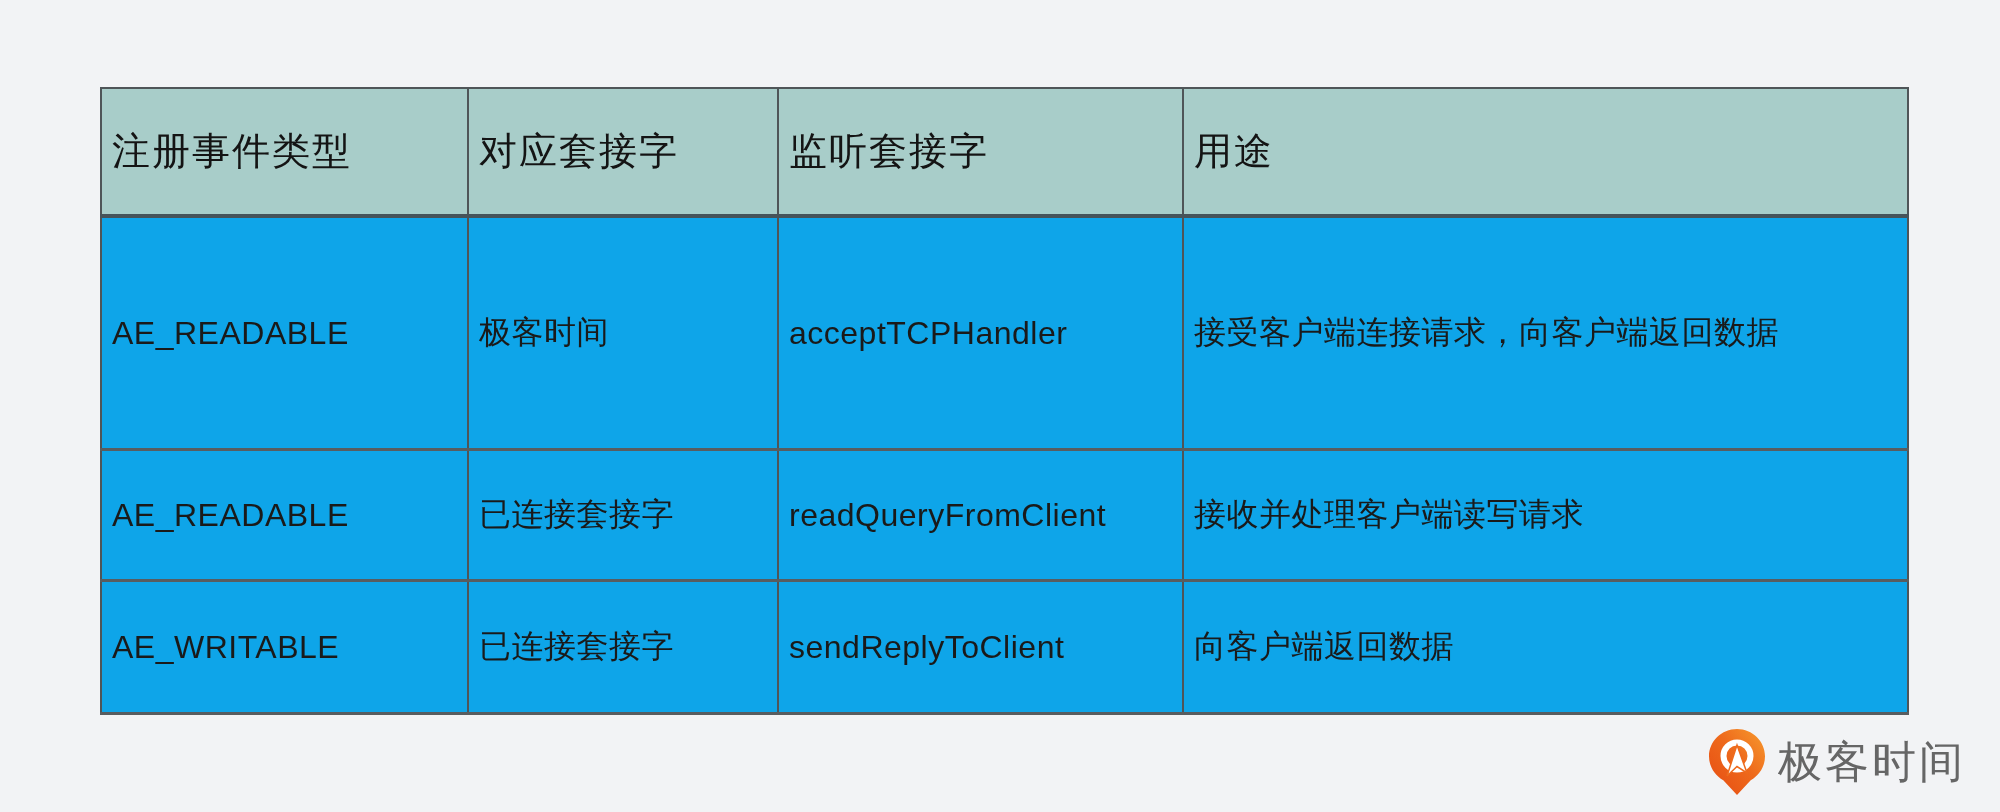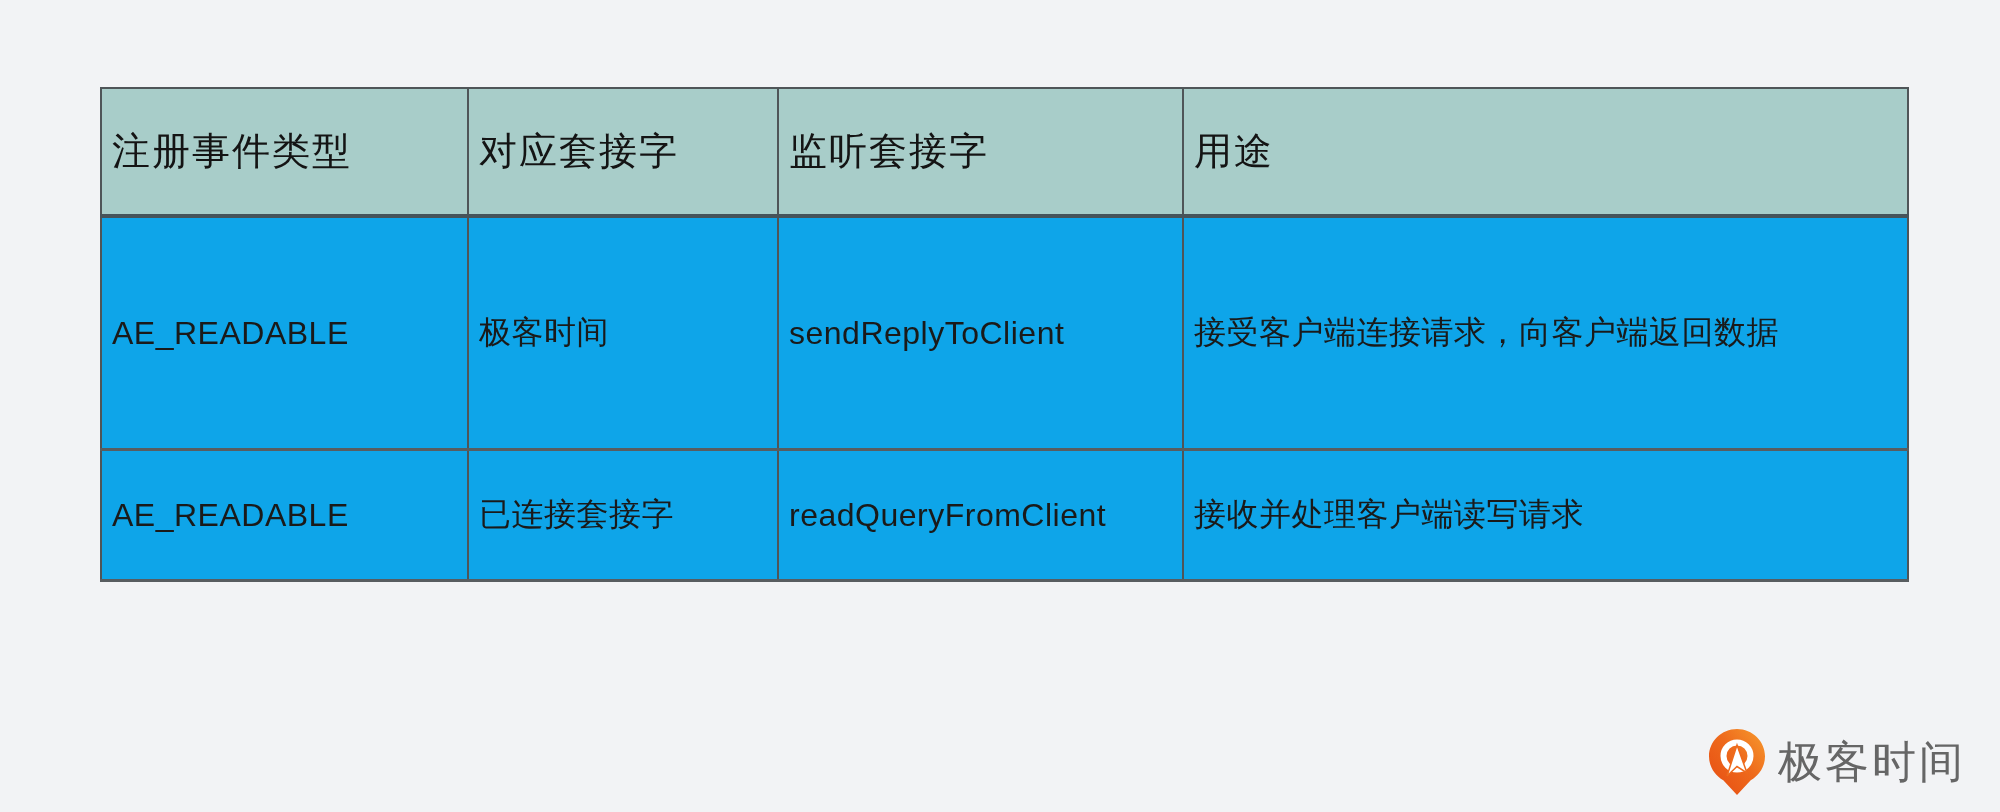--- a/index.html
+++ b/index.html
@@ -98,28 +98,34 @@
       <th>注册事件类型</th>
       <th>对应套接字</th>
       <th>监听套接字</th>
       <th>用途</th>
     </tr>
   </thead>
   <tbody>
     <tr class="row-1">
       <td>AE_READABLE</td>
       <td>极客时间</td>
-      <td>sendReplyToClient</td>
+      <td>acceptTCPHandler</td>
       <td>接受客户端连接请求，向客户端返回数据</td>
     </tr>
     <tr class="row-2">
       <td>AE_READABLE</td>
       <td>已连接套接字</td>
       <td>readQueryFromClient</td>
       <td>接收并处理客户端读写请求</td>
+    </tr>
+    <tr class="row-3">
+      <td>AE_WRITABLE</td>
+      <td>已连接套接字</td>
+      <td>sendReplyToClient</td>
+      <td>向客户端返回数据</td>
     </tr>
   </tbody>
 </table>
 
 <div class="brand">
   <span>
     <svg class="logo-icon" viewBox="0 0 58 68" xmlns="http://www.w3.org/2000/svg">
       <defs>
         <linearGradient id="gt-orange" x1="0" y1="1" x2="1" y2="0">
           <stop offset="0" stop-color="#e64a12"></stop>

